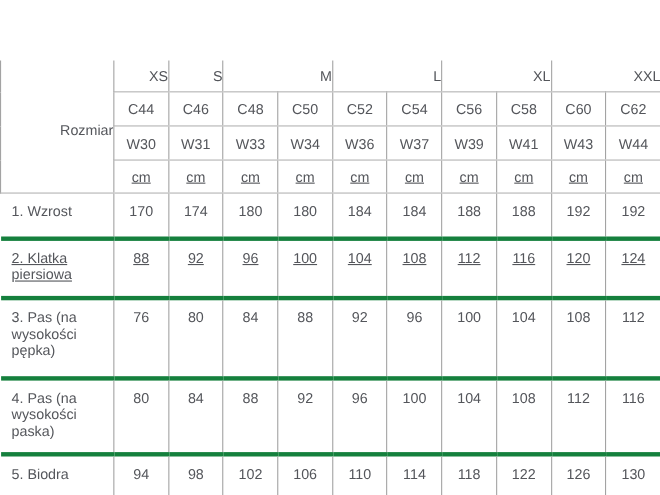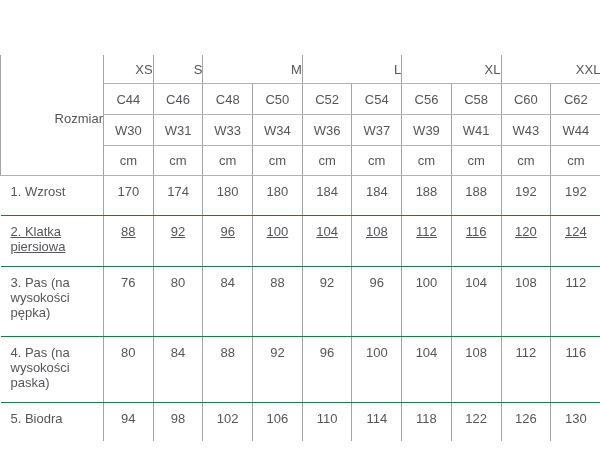--- a/index.html
+++ b/index.html
@@ -11,24 +11,24 @@
   col.label-col{width:103px;}
   col.data-col{width:49.7px;}
 
   
   tr.size-row th{height:28px;text-align:right;vertical-align:middle;
           border-left:1px solid #a3a3a3;border-bottom:1px solid #b3b3b3;}
   th.corner{border-left:none;border-bottom:1px solid #b3b3b3;
           text-align:center;vertical-align:top;padding-top:7px;}
   tr.code-row th{height:30px;text-align:center;vertical-align:middle;
           border-left:1px solid #a3a3a3;border-bottom:1px solid #b3b3b3;}
-  tr.unit-row th{height:29px;}
+  tr.unit-row th{height:29px;text-decoration:underline;}
 
   
-  tr.data-row td{vertical-align:top;border-bottom:1px solid #15803d;}
+  tr.data-row td{vertical-align:top;border-bottom:4px solid #15803d;}
   tr.data-row td.val{text-align:center;border-left:1px solid #a3a3a3;padding-top:8px;}
   tr.data-row td.lbl{text-align:left;padding:8px 8px 0 10px;line-height:15px;}
   tr.data-row.last td{border-bottom:none;margin-top:24px;}
   tr.r1 td{height:31px;}
   tr.r2 td{height:42px;text-decoration:underline;}
   tr.r3 td{height:61px;}
   tr.r4 td{height:57px;}
   tr.r5 td{height:30px;}
 </style>
 </head>

